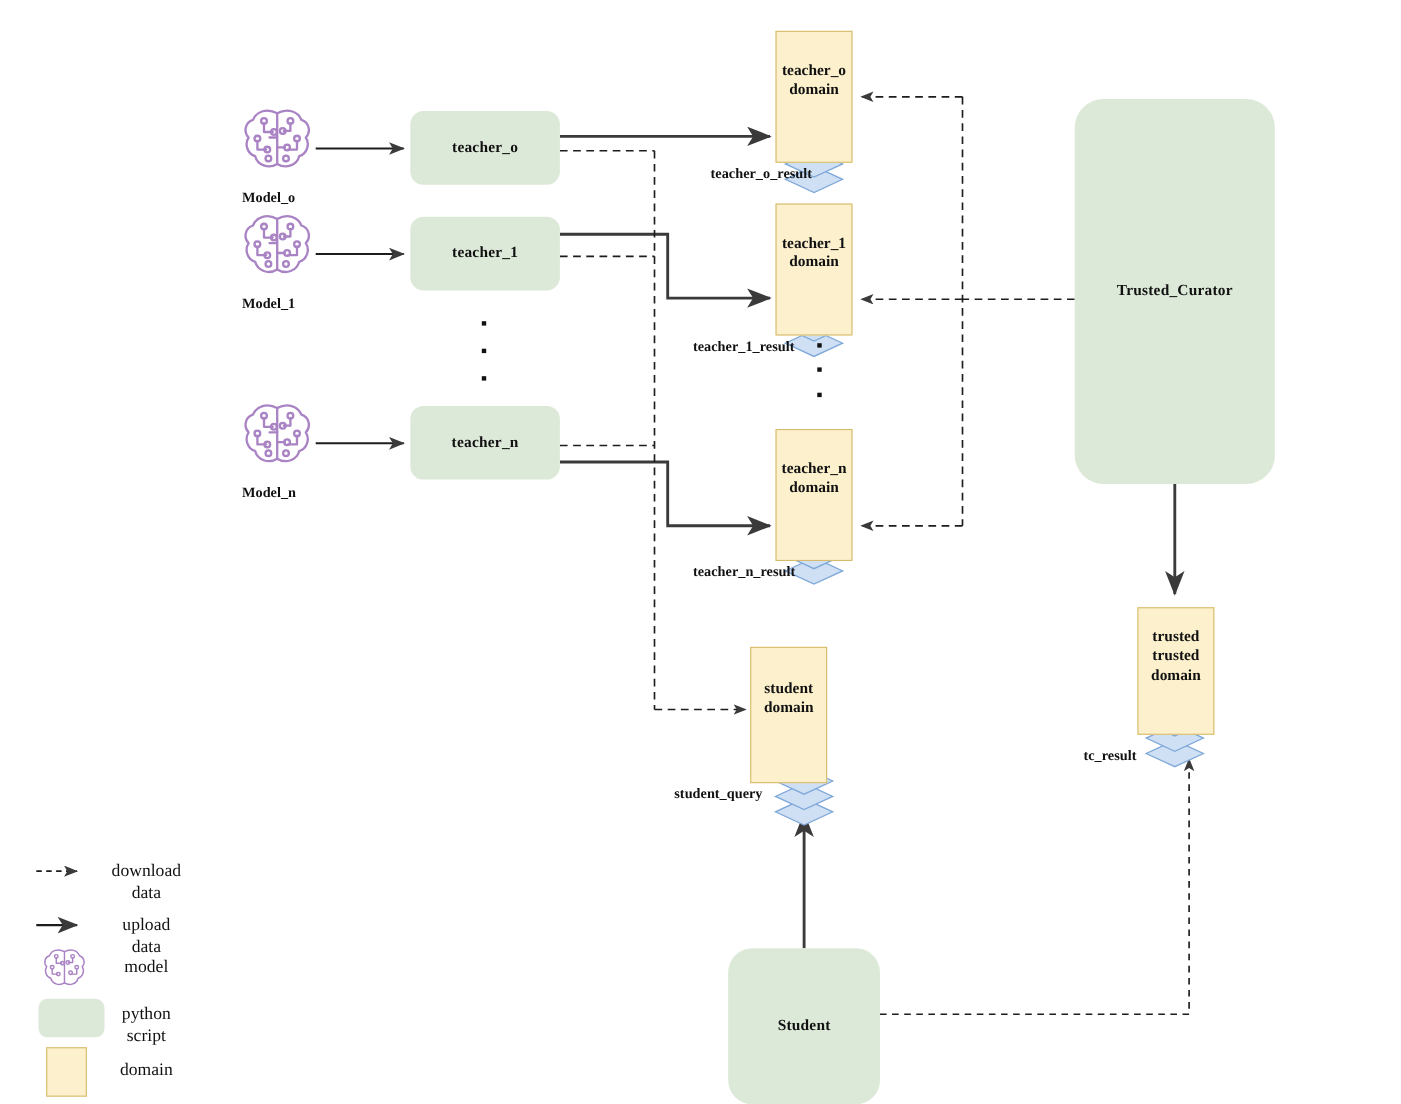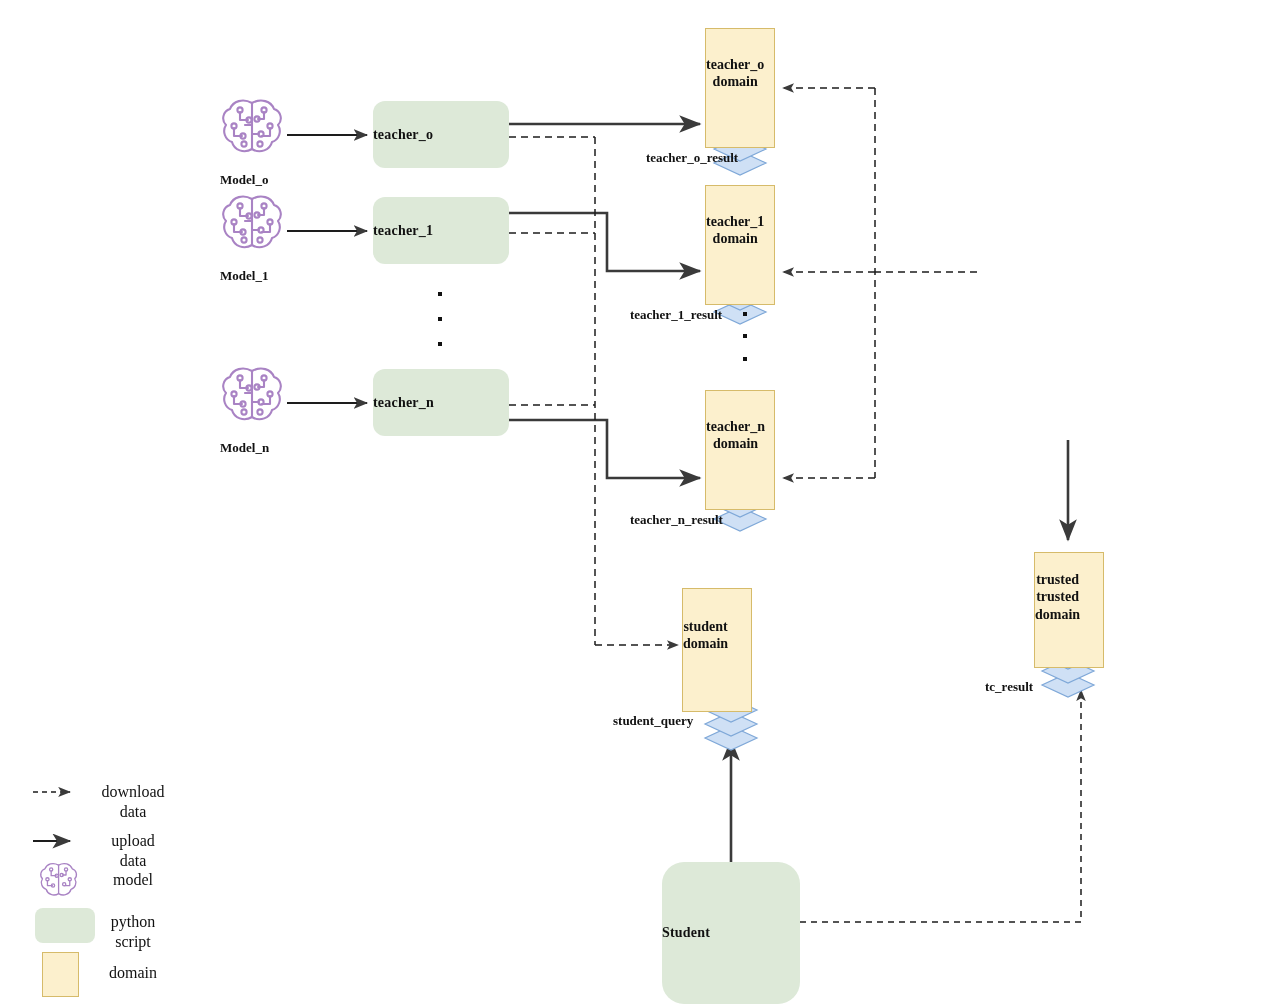--- a/index.html
+++ b/index.html
@@ -1,21 +1,21 @@
 <!DOCTYPE html>
 <html><head>
 <meta charset="utf-8">
 <style>
   html,body{margin:0;padding:0;background:#ffffff;}
   body{width:1274px;height:1004px;position:relative;overflow:hidden;
        font-family:"Liberation Serif","DejaVu Serif",serif;}
   #canvas{position:absolute;inset:0;width:1274px;height:1004px;}
   svg.layer{position:absolute;left:0;top:0;width:1274px;height:1004px;}
   .node{position:absolute;box-sizing:border-box;display:flex;align-items:center;
-        text-align:center;font-weight:bold;color:#111;}
+        justify-content:center;text-align:center;font-weight:bold;color:#111;}
   .script-box{background:#dde9d8;border-radius:12px;font-size:14px;letter-spacing:.2px;}
   .domain-box{background:#fcf0cd;border:1.4px solid #d6bb6a;font-size:14px;line-height:1.25;}
   .domain-box .dlabel{padding-bottom:30px;}
   .caption{position:absolute;font-weight:bold;font-size:13px;color:#111;white-space:nowrap;}
   .legend-text{position:absolute;font-size:16px;color:#111;text-align:center;
                line-height:1.25;white-space:pre-line;}
   .legend-swatch{position:absolute;box-sizing:border-box;}
   .dots{position:absolute;}
   .dot{position:absolute;width:4px;height:4px;background:#111;}
 </style>
@@ -207,20 +207,23 @@
 
   <div class="node script-box" style="left:373px;top:101px;width:136px;height:67px;">
     <span>teacher_o</span>
   </div>
   <div class="node script-box" style="left:373px;top:197px;width:136px;height:67px;">
     <span>teacher_1</span>
   </div>
   <div class="node script-box" style="left:373px;top:369px;width:136px;height:67px;">
     <span>teacher_n</span>
   </div>
+  <div class="node script-box" style="left:977px;top:90px;width:182px;height:350px;border-radius:26px;">
+    <span>Trusted_Curator</span>
+  </div>
   <div class="node script-box" style="left:662px;top:862px;width:138px;height:142px;border-radius:22px;">
     <span>Student</span>
   </div>
 
   <div class="node domain-box" style="left:705px;top:28px;width:70px;height:120px;">
     <span class="dlabel">
       <span>teacher_o</span><br><span>domain</span>
     </span>
   </div>
   <div class="node domain-box" style="left:705px;top:185px;width:70px;height:120px;">

